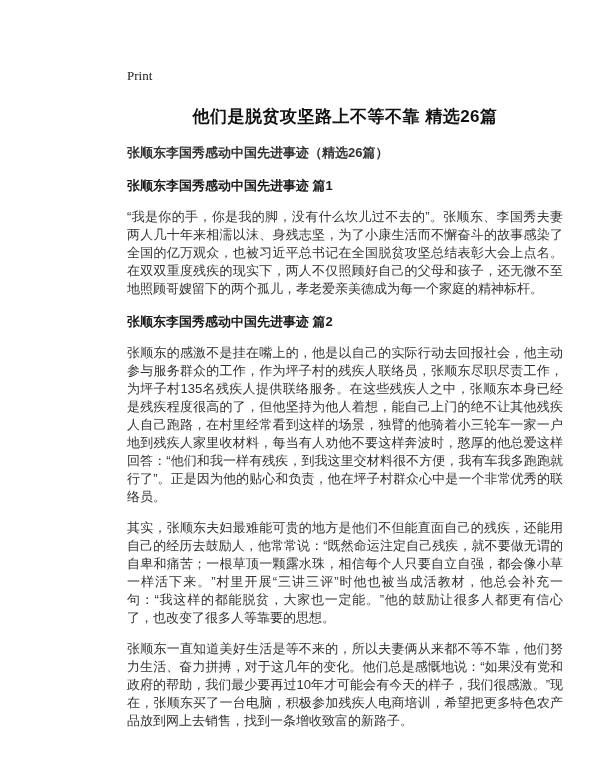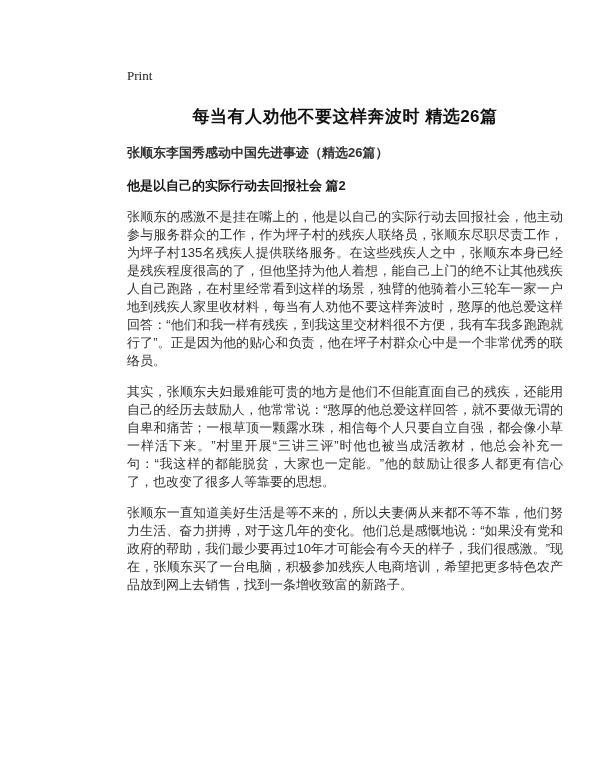--- a/index.html
+++ b/index.html
@@ -55,28 +55,30 @@
     word-break: break-all;
   }
 </style>
 </head>
 <body>
 
 <div class="page">
 
   <span class="print-link">Print</span>
 
-  <h1 class="doc-title">每当有人劝他不要这样奔波时 精选26篇</h1>
+  <h1 class="doc-title">他们是脱贫攻坚路上不等不靠 精选26篇</h1>
 
   <p class="doc-subtitle">张顺东李国秀感动中国先进事迹（精选26篇）</p>
 
+  <h2 class="section-heading">张顺东李国秀感动中国先进事迹 篇1</h2>
 
 
+  <p class="para">“我是你的手，你是我的脚，没有什么坎儿过不去的”。张顺东、李国秀夫妻两人几十年来相濡以沫、身残志坚，为了小康生活而不懈奋斗的故事感染了全国的亿万观众，也被习近平总书记在全国脱贫攻坚总结表彰大会上点名。在双双重度残疾的现实下，两人不仅照顾好自己的父母和孩子，还无微不至地照顾哥嫂留下的两个孤儿，孝老爱亲美德成为每一个家庭的精神标杆。</p>
 
-  <h2 class="section-heading">他是以自己的实际行动去回报社会 篇2</h2>
+  <h2 class="section-heading">张顺东李国秀感动中国先进事迹 篇2</h2>
 
   <p class="para">张顺东的感激不是挂在嘴上的，他是以自己的实际行动去回报社会，他主动参与服务群众的工作，作为坪子村的残疾人联络员，张顺东尽职尽责工作，为坪子村135名残疾人提供联络服务。在这些残疾人之中，张顺东本身已经是残疾程度很高的了，但他坚持为他人着想，能自己上门的绝不让其他残疾人自己跑路，在村里经常看到这样的场景，独臂的他骑着小三轮车一家一户地到残疾人家里收材料，每当有人劝他不要这样奔波时，憨厚的他总爱这样回答：“他们和我一样有残疾，到我这里交材料很不方便，我有车我多跑跑就行了”。正是因为他的贴心和负责，他在坪子村群众心中是一个非常优秀的联络员。</p>
 
-  <p class="para">其实，张顺东夫妇最难能可贵的地方是他们不但能直面自己的残疾，还能用自己的经历去鼓励人，他常常说：“憨厚的他总爱这样回答，就不要做无谓的自卑和痛苦；一根草顶一颗露水珠，相信每个人只要自立自强，都会像小草一样活下来。”村里开展“三讲三评”时他也被当成活教材，他总会补充一句：“我这样的都能脱贫，大家也一定能。”他的鼓励让很多人都更有信心了，也改变了很多人等靠要的思想。</p>
+  <p class="para">其实，张顺东夫妇最难能可贵的地方是他们不但能直面自己的残疾，还能用自己的经历去鼓励人，他常常说：“既然命运注定自己残疾，就不要做无谓的自卑和痛苦；一根草顶一颗露水珠，相信每个人只要自立自强，都会像小草一样活下来。”村里开展“三讲三评”时他也被当成活教材，他总会补充一句：“我这样的都能脱贫，大家也一定能。”他的鼓励让很多人都更有信心了，也改变了很多人等靠要的思想。</p>
 
   <p class="para">张顺东一直知道美好生活是等不来的，所以夫妻俩从来都不等不靠，他们努力生活、奋力拼搏，对于这几年的变化。他们总是感慨地说：“如果没有党和政府的帮助，我们最少要再过10年才可能会有今天的样子，我们很感激。”现在，张顺东买了一台电脑，积极参加残疾人电商培训，希望把更多特色农产品放到网上去销售，找到一条增收致富的新路子。</p>
 
 </div>
 
 </body></html>

